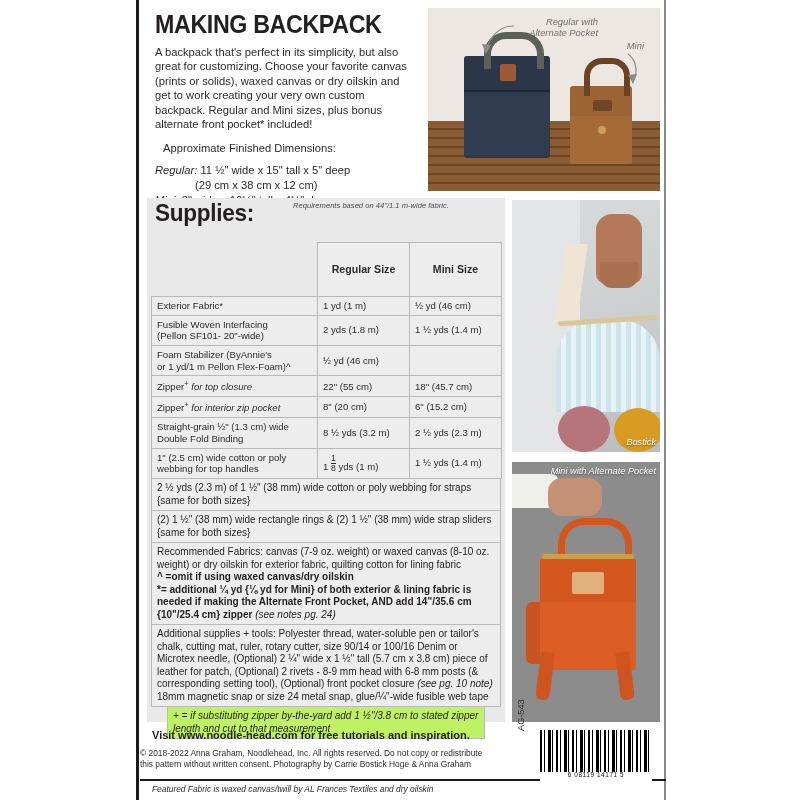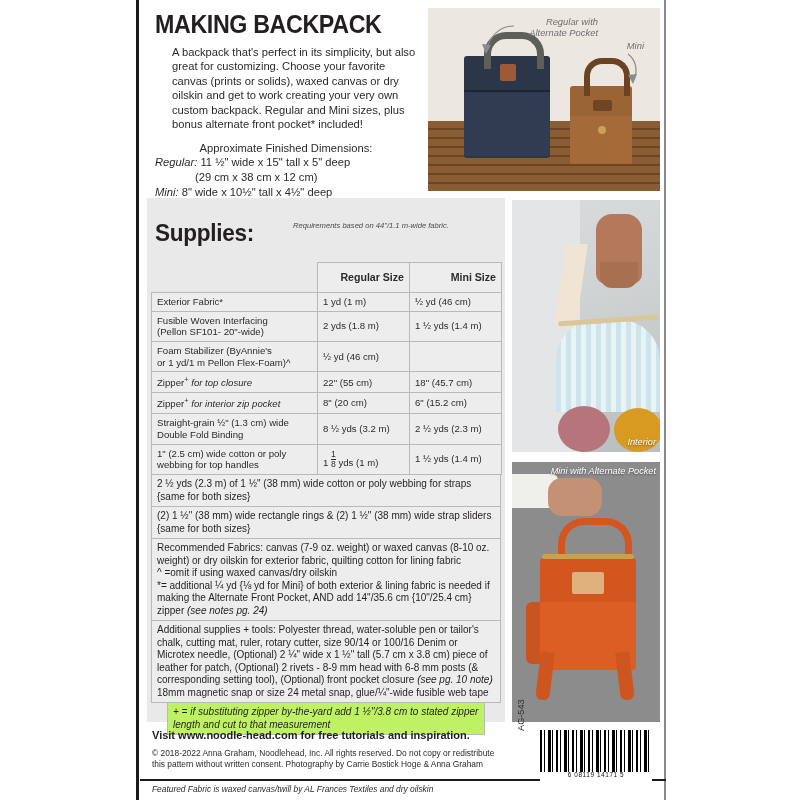--- a/index.html
+++ b/index.html
@@ -21,22 +21,22 @@
 
   
   .hdr{position:absolute;left:155px;top:12px;width:262px;}
   .title{
     font-family:"Liberation Sans", sans-serif;
     font-weight:bold;font-size:25px;line-height:1.02;
     letter-spacing:-0.4px;
     color:#231f20;margin:0 0 7px 0;
     transform:scaleX(0.93);transform-origin:left center;
   }
-  .blurb{font-size:11.2px;line-height:1.30;margin:0 0 9px 17px;color:#2b2b2b;}
-  .dims-title{font-size:11.2px;line-height:1.30;margin:0;color:#2b2b2b;text-align:center;}
+  .blurb{font-size:11.2px;line-height:1.30;margin:0 0 9px 0;color:#2b2b2b;}
+  .dims-title{font-size:11.2px;line-height:1.30;margin:8px;color:#2b2b2b;}
   .dims{font-size:11.2px;line-height:1.30;margin:0;color:#2b2b2b;}
   .dims i{font-style:italic;}
   .dims .ind{display:block;padding-left:40px;}
   .dims .ind2{display:block;padding-left:28px;}
 
   
   .photo-top{
     position:absolute;left:428px;top:8px;width:232px;height:183px;
     background:linear-gradient(#efeae4 0%,#eae4dd 62%,#8d5f37 62%,#63401f 100%);
     overflow:hidden;
@@ -59,48 +59,48 @@
   .anno{position:absolute;font-style:italic;font-size:9.4px;color:#6f6f6f;line-height:1.22;text-align:right;}
   .anno-reg{left:88px;top:8px;width:82px;}
   .anno-mini{left:168px;top:32px;width:48px;}
   .arrow-svg{position:absolute;left:0;top:0;width:232px;height:183px;pointer-events:none;}
 
   
   .supplies{
     position:absolute;left:147px;top:198px;width:358px;height:524px;
     background:#e9e9e9;
   }
-  .sup-head{position:relative;height:44px;margin-top:20px;}
+  .sup-head{position:relative;height:44px;}
   .sup-title{
     position:absolute;left:8px;top:1px;
     font-weight:bold;font-size:24px;letter-spacing:-0.3px;color:#231f20;
     transform:scaleX(0.94);transform-origin:left center;
   }
   .sup-note{
     position:absolute;right:4px;top:3px;width:208px;
     font-style:italic;font-size:7.6px;color:#4a4a4a;text-align:left;
   }
 
   table.sup{width:350px;margin:0 4px;border-collapse:collapse;table-layout:fixed;}
   table.sup th,table.sup td{
     border:1px solid #b9b9b9;
     background:#ededed;
     padding:3px 5px;
     font-size:9.6px;line-height:1.22;
     vertical-align:middle;
     color:#2b2b2b;
   }
-  table.sup th{font-weight:bold;font-size:10.6px;padding:8px 5px;text-align:right;}
+  table.sup th{font-weight:bold;font-size:10.6px;padding:20px 5px;text-align:center;}
   .c-item{width:166px;}
   .c-reg{width:92px;}
   .c-mini{width:92px;}
   .hdr-blank{border:none !important;background:transparent !important;}
   td i{font-style:italic;}
   .full{font-size:10px;line-height:1.25;}
-  .full b{font-weight:normal;}
+  .full b{font-weight:bold;}
   .full i{font-style:italic;}
   sup{font-size:7.5px;}
 
   .frac{display:inline-block;font-size:8.6px;line-height:1;vertical-align:-1px;}
   .frac .n{display:block;text-align:center;}
   .frac .d{display:block;text-align:center;border-top:1px solid #2b2b2b;}
 
   
   .photo-int{position:absolute;left:512px;top:200px;width:148px;height:252px;overflow:hidden;
     background:linear-gradient(160deg,#d9dcdd 0%,#cfd3d4 40%,#b9bdbd 100%);}
@@ -131,21 +131,21 @@
     position:absolute;right:4px;
     font-style:italic;font-size:9.2px;color:#ffffff;
     text-shadow:0 1px 2px rgba(0,0,0,.45);
   }
   .cap-int{bottom:5px;}
   .cap-mini{top:4px;}
 
   
   .visit{position:absolute;left:152px;top:729px;width:350px;
     font-weight:bold;font-size:11px;color:#231f20;}
-  .copy{position:absolute;left:152px;top:748px;width:352px;
+  .copy{position:absolute;left:140px;top:748px;width:352px;
     font-size:8.4px;line-height:1.26;color:#2b2b2b;}
   .feat{position:absolute;left:152px;top:784px;width:352px;
     font-style:italic;font-size:8.4px;line-height:1.26;color:#2b2b2b;}
   .botrule{position:absolute;left:140px;top:779px;width:526px;height:2px;background:#1a1a1a;}
 
   
   .bc-wrap{position:absolute;left:540px;top:730px;width:112px;height:52px;background:#fff;}
   .bc-bars{position:absolute;left:0;top:0;width:112px;height:42px;
     background:
       repeating-linear-gradient(90deg,#000 0 2px,#fff 2px 4px,#000 4px 5px,#fff 5px 8px,#000 8px 11px,#fff 11px 12px,#000 12px 13px,#fff 13px 16px);}
@@ -277,21 +277,21 @@
 
   <div class="photo-int">
     <div class="int-wall"></div>
     <div class="int-flap"></div>
     <div class="int-lining"></div>
     <div class="int-zip"></div>
     <div class="int-hand"></div>
     <div class="int-fing"></div>
     <div class="int-yarn1"></div>
     <div class="int-yarn2"></div>
-    <div class="cap cap-int">Interior</div>
+    <div class="cap cap-int">Bostick</div>
   </div>
 
   <div class="photo-mini">
     <div class="pm-sleeve"></div>
     <div class="pm-hand"></div>
     <div class="pm-handle"></div>
     <div class="pm-side"></div>
     <div class="pm-bag"></div>
     <div class="pm-bag-low"></div>
     <div class="pm-zip"></div>

